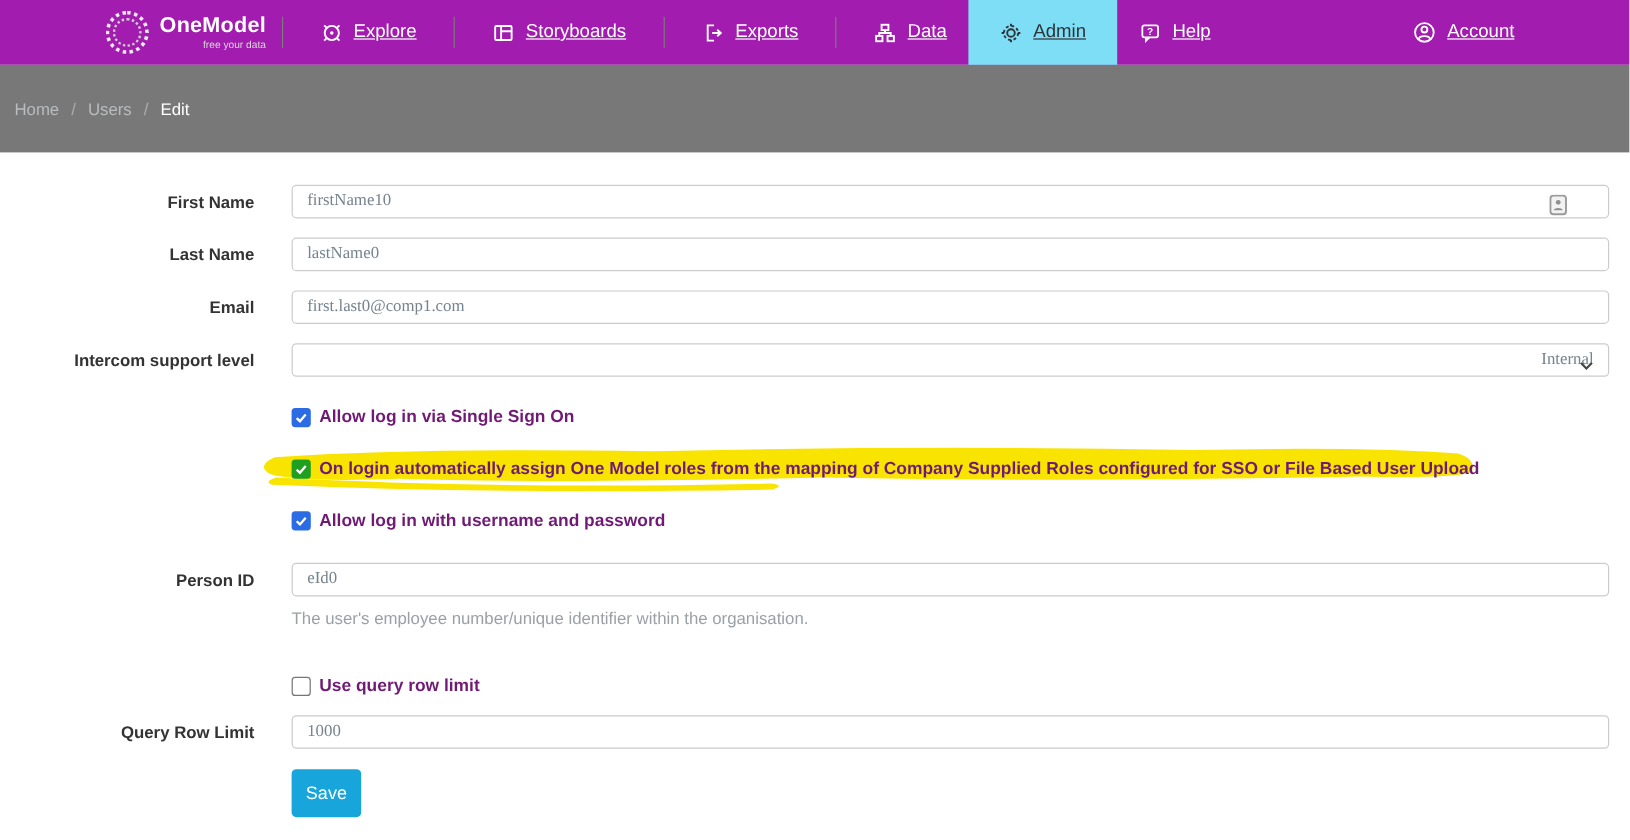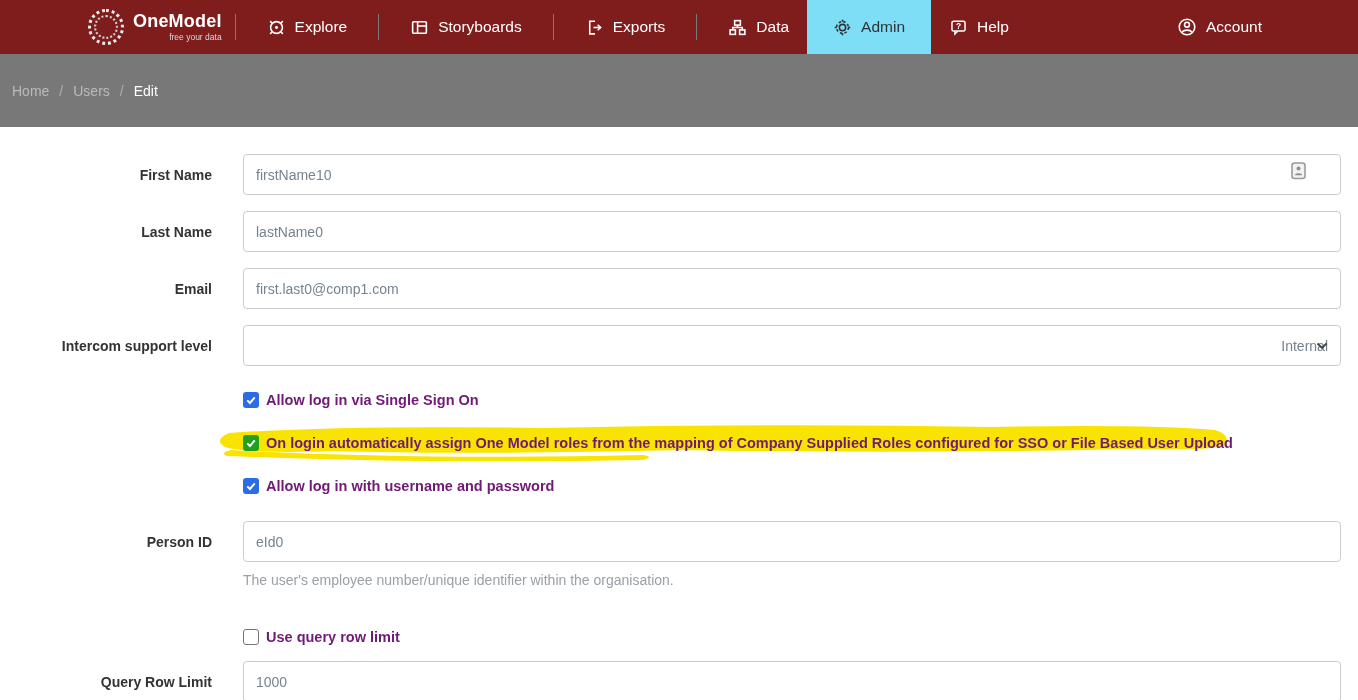--- a/index.html
+++ b/index.html
@@ -1,46 +1,46 @@
 <!DOCTYPE html>
 <html><head>
 <meta charset="utf-8">
 <style>
   * { margin:0; padding:0; box-sizing:border-box; }
   html,body { width:1358px; height:700px; background:#fff; font-family:"Liberation Sans", sans-serif; overflow:hidden; }
 
   
-  .navbar { height:54px; background:#7f1d1d; display:flex; align-items:stretch; }
+  .navbar { height:54px; background:#a21caf; display:flex; align-items:stretch; }
   .logo { display:flex; align-items:center; gap:9px; margin-left:88px; color:#fff; }
   .logo-ring { width:36px; height:36px; border:3px dotted #ececec; border-radius:50%; position:relative; flex:0 0 auto; }
   .logo-ring::after { content:""; position:absolute; inset:3px; border:2px dotted #cfcfcf; border-radius:50%; }
   .logo-text { display:flex; flex-direction:column; line-height:1; }
   .logo-title { font-size:18px; font-weight:bold; letter-spacing:.2px; }
   .logo-tagline { font-size:8.5px; color:#d9d9d9; text-align:right; margin-top:3px; }
   .nav-sep { width:1px; height:26px; background:#7a7a7a; align-self:center; margin:0 13px; flex:0 0 auto; }
-  .nav-item { display:flex; align-items:center; gap:9px; padding:0 18px; color:#fff; font-size:15.5px; cursor:pointer; white-space:nowrap; }
+  .nav-item { display:flex; align-items:center; gap:9px; padding:0 18px; color:#fff; font-size:15.5px; cursor:pointer; white-space:nowrap;text-decoration:underline; }
   .nav-item svg { display:block; }
   .nav-item.active { background:#7edef5; color:#2e3338; padding:0 26px; }
   .nav-right { margin-left:auto; margin-right:78px; display:flex; align-items:stretch; }
 
   
   .breadcrumb-bar { height:73px; background:#787878; display:flex; align-items:center; padding-left:12px; font-size:14px; }
   .crumb { color:#b9bcbe; cursor:pointer; }
   .crumb-sep { color:#aaadaf; margin:0 10px; }
   .crumb-current { color:#ffffff; }
 
   
   .form { padding-top:27px; }
   .form-row { display:flex; align-items:center; margin-bottom:16px; }
   .form-label { width:212px; text-align:right; font-size:14px; font-weight:bold; color:#333; flex:0 0 auto; }
   .form-control-wrap { margin-left:31px; position:relative; }
   .text-input, .select {
-    width:1098px; height:41px; border:1px solid #ccc; border-radius:4px;
+    width:1098px; height:28px; border:1px solid #ccc; border-radius:4px;
     padding:0 12px; font-size:14px; color:#76838f; background:#fff;
-    font-family:Liberation Sans, sans-serif; outline:none; display:block;
+    font-family:Liberation Serif, serif; outline:none; display:block;
   }
   .select { display:flex; align-items:center;justify-content:flex-end; }
   .select .chev { position:absolute; right:13px; top:12px; }
   .autofill-badge { position:absolute; right:34px; top:8px; width:16px; height:18px; }
 
   .check-row { margin:0 0 0 243px; display:flex; align-items:center; gap:7px; position:relative; height:27px; margin-bottom:16px; }
   .check-row.first { margin-top:20px; }
   .check-label { font-size:14.5px; font-weight:bold; color:#701a75; position:relative; z-index:2; }
   .checkbox { width:16px; height:16px; border-radius:3px; position:relative; z-index:2; flex:0 0 auto; display:flex; align-items:center; justify-content:center; }
   .checkbox.blue { background:#2b6be4; }

